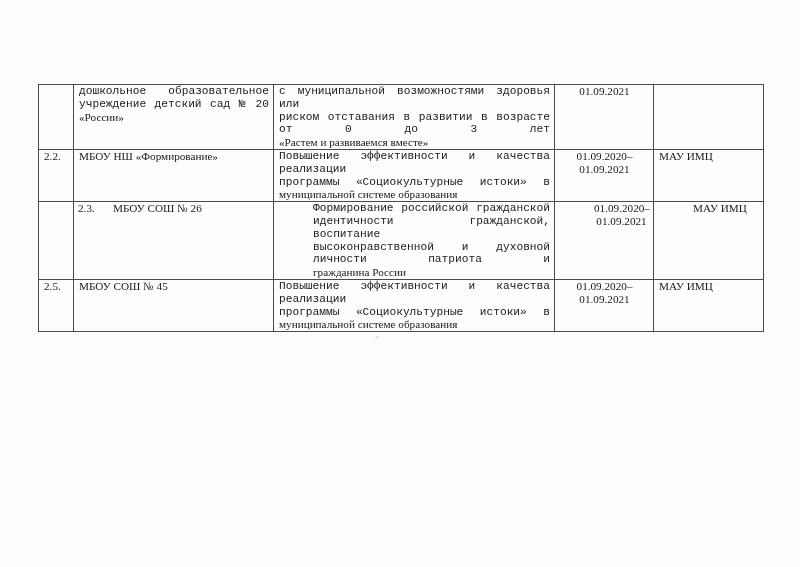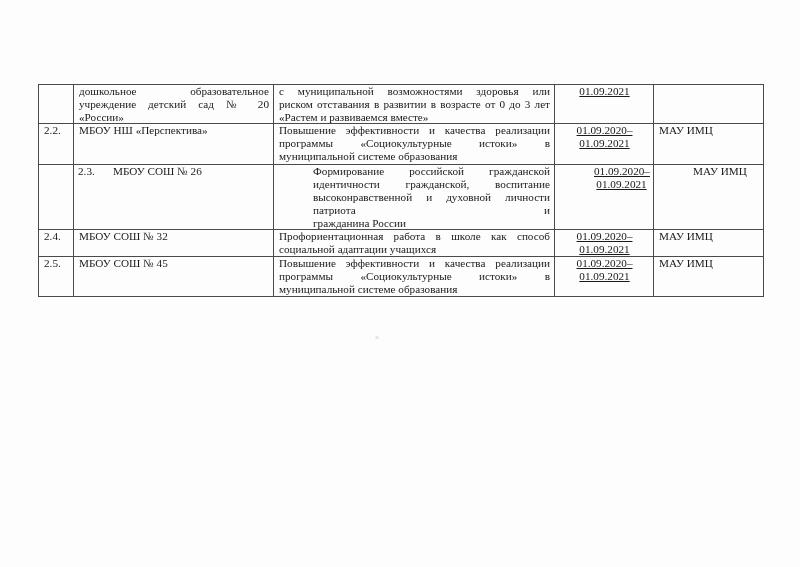--- a/index.html
+++ b/index.html
@@ -36,29 +36,29 @@
       vertical-align: top;
       padding: 0 4px 0 5px;
     }
     col.c-num { width: 35px; }
     col.c-org { width: 200px; }
     col.c-topic { width: 281px; }
     col.c-date { width: 99px; }
     col.c-sup { width: 110px; }
     td.num { padding-left: 6px; }
     td.org, td.topic { text-align: justify; text-align-last: left; }
-    td.date { text-align: center; padding: 0 2px; text-decoration: underline; }
+    td.date { text-align: center; padding: 0 2px; }
     td.sup { padding-left: 8px; margin-left: 21px; }
     tr.r1 td { height: 37px; }
     tr.r2 td { height: 40px; }
     tr.r3 td { height: 55px; padding-left: 39px; }
     tr.r4 td { height: 25px; }
     tr.r5 td { height: 39px; }
     .line { display: block; }
-    .j { text-align: justify; text-align-last: justify; }
+    .j { text-align: justify; text-align-last: justify; font-family: Liberation Mono, monospace; }
     .speck {
       position: absolute;
       left: 375px; top: 336px;
       width: 4px; height: 3px;
       background: #e6e6e6;
       border-radius: 2px;
     }
   </style>
 </head>
 <body>
@@ -88,21 +88,21 @@
         </td>
         <td class="date">
           <span class="line">01.09.2021</span>
         </td>
         <td class="sup"></td>
       </tr>
 
       <tr class="r2">
         <td class="num">2.2.</td>
         <td class="org">
-          <span class="line">МБОУ НШ «Перспектива»</span>
+          <span class="line">МБОУ НШ «Формирование»</span>
         </td>
         <td class="topic">
           <span class="line j">Повышение эффективности и качества реализации</span>
           <span class="line j">программы «Социокультурные истоки» в</span>
           <span class="line">муниципальной системе образования</span>
         </td>
         <td class="date">
           <span class="line">01.09.2020–</span>
           <span class="line">01.09.2021</span>
         </td>
@@ -120,35 +120,20 @@
           <span class="line j">высоконравственной и духовной личности патриота и</span>
           <span class="line">гражданина России</span>
         </td>
         <td class="date">
           <span class="line">01.09.2020–</span>
           <span class="line">01.09.2021</span>
         </td>
         <td class="sup">МАУ ИМЦ</td>
       </tr>
 
-      <tr class="r4">
-        <td class="num">2.4.</td>
-        <td class="org">
-          <span class="line">МБОУ СОШ № 32</span>
-        </td>
-        <td class="topic">
-          <span class="line j">Профориентационная работа в школе как способ</span>
-          <span class="line">социальной адаптации учащихся</span>
-        </td>
-        <td class="date">
-          <span class="line">01.09.2020–</span>
-          <span class="line">01.09.2021</span>
-        </td>
-        <td class="sup">МАУ ИМЦ</td>
-      </tr>
 
       <tr class="r5">
         <td class="num">2.5.</td>
         <td class="org">
           <span class="line">МБОУ СОШ № 45</span>
         </td>
         <td class="topic">
           <span class="line j">Повышение эффективности и качества реализации</span>
           <span class="line j">программы «Социокультурные истоки» в</span>
           <span class="line">муниципальной системе образования</span>

